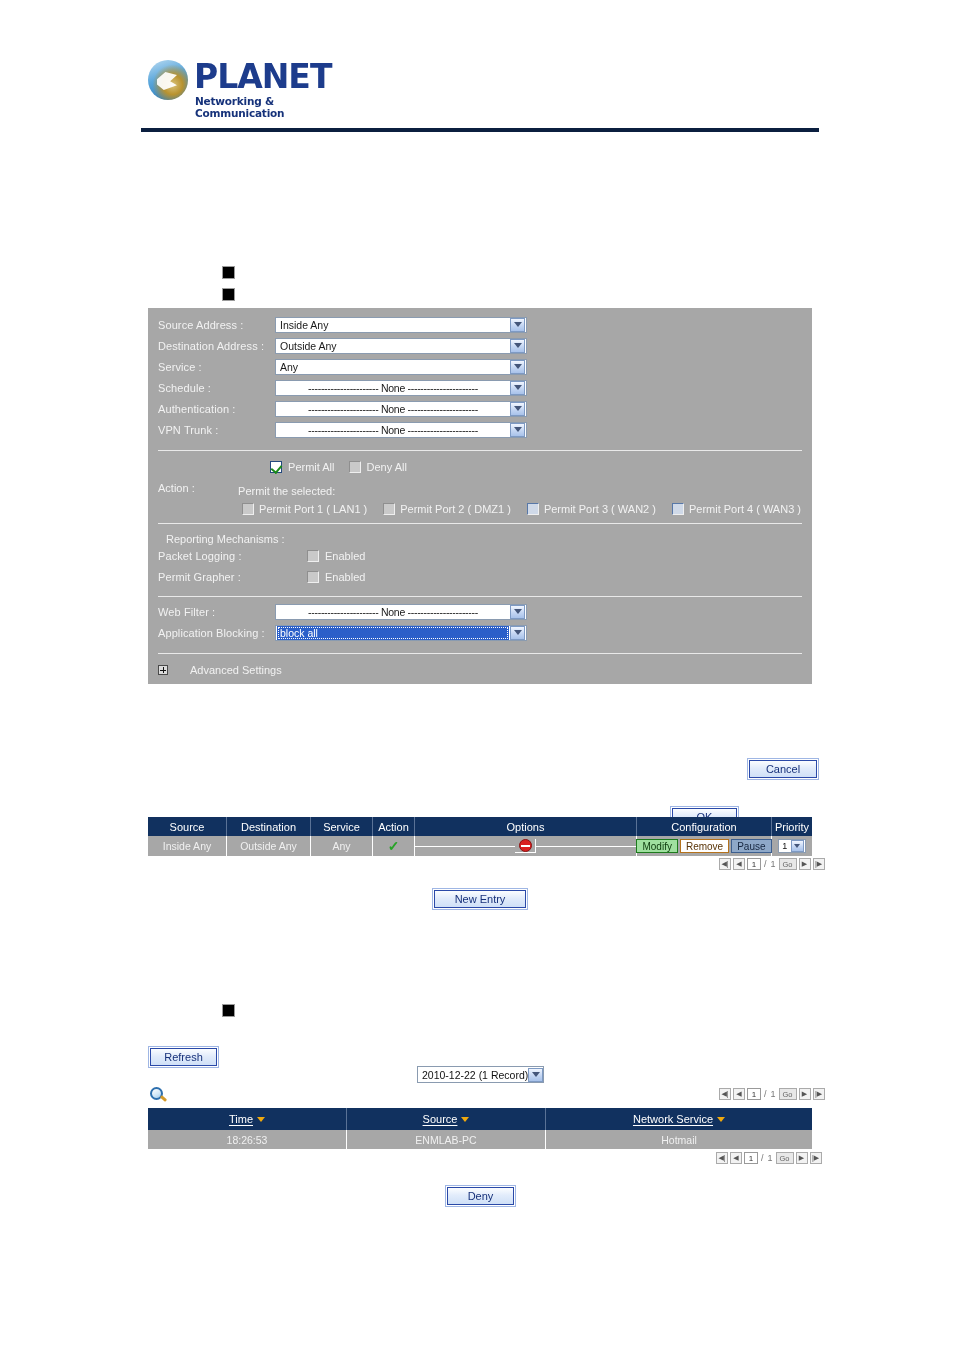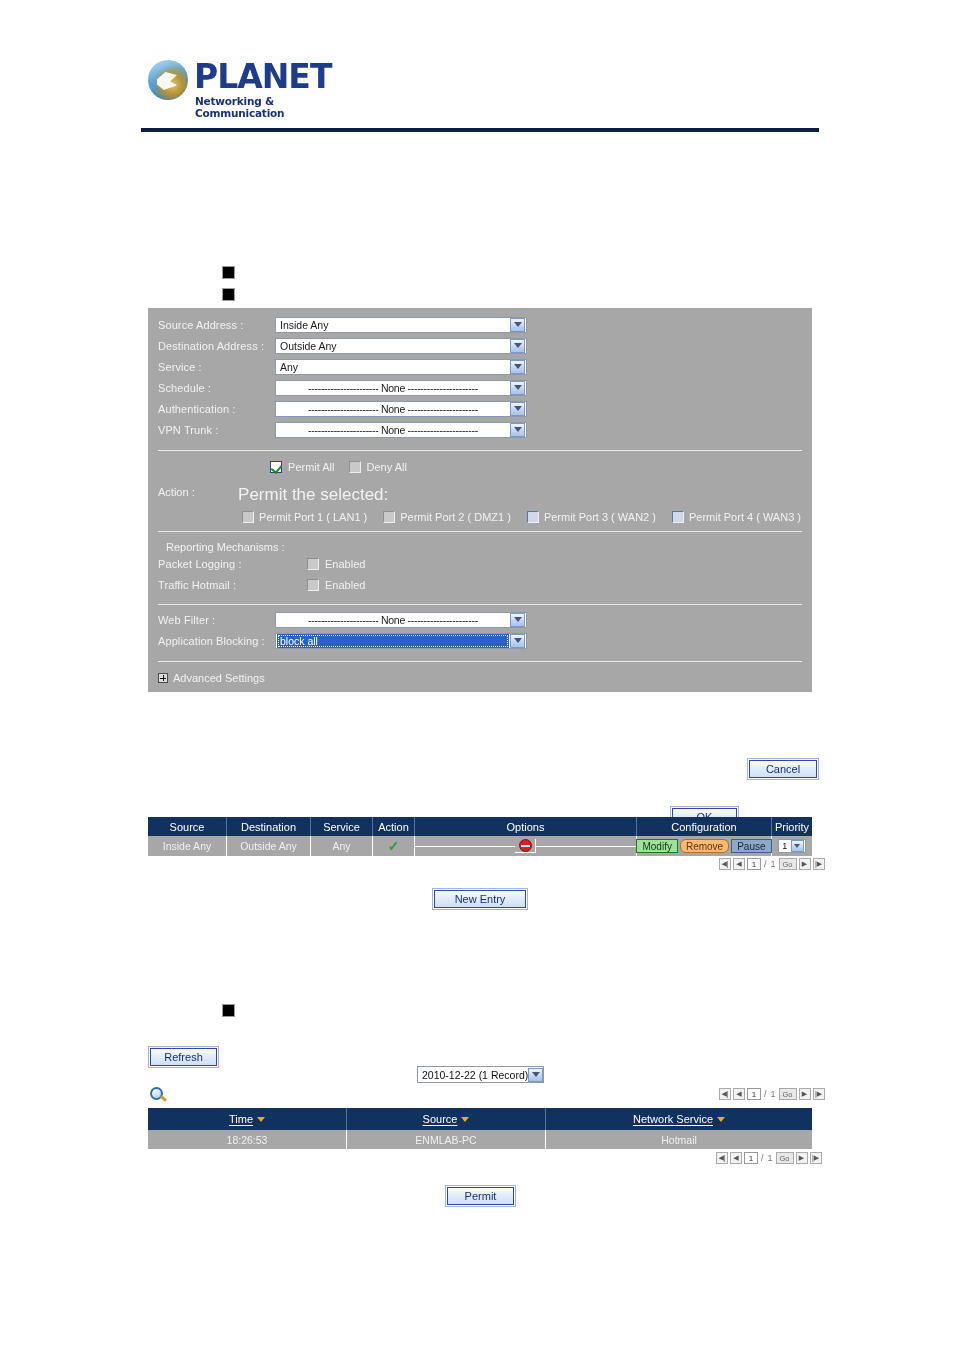--- a/index.html
+++ b/index.html
@@ -83,29 +83,29 @@
     border-right:1px solid #efefef; border-bottom:1px solid #efefef; flex:none; position:relative;
   }
   .cb.blue { background:#cfd9e8; border-top-color:#5878a8; border-left-color:#5878a8; }
   .cb.checked { background:#ffffff; border:1px solid #24497f; }
   .cb.checked:after {
     content:""; position:absolute; left:2px; top:1px; width:5px; height:8px;
     border-right:2px solid #1a8a1a; border-bottom:2px solid #1a8a1a;
     transform:rotate(40deg);
   }
   .cbtxt { font-size:11px; color:#f2f2f2; white-space:nowrap; }
-  .permit-sel { font-size:17px; color:#f2f2f2; margin:12px 8px 6px 0; }
+  .permit-sel { font-size:11px; color:#f2f2f2; margin:12px 8px 6px 0; }
   .portrow { display:flex; align-items:center; gap:5px; padding-left:4px; }
   .portrow .grp { display:flex; align-items:center; gap:5px; margin-right:11px; }
 
   .rep-title { font-size:11px; color:#f2f2f2; padding:5px 0 0 10px;margin-left:8px; }
   .rep-row { display:flex; align-items:center; height:21px; padding-left:10px; }
   .rep-row .flabel { width:117px; }
 
-  .adv { display:flex; align-items:center; gap:5px; padding:6px 8px 8px 10px; }
+  .adv { display:flex; align-items:center; gap:22px; padding:6px 8px 8px 10px; }
   .plusbox {
     width:10px; height:10px; border:1px solid #4a4a4a; background:#dcdcdc;
     position:relative; flex:none;
   }
   .plusbox:before, .plusbox:after { content:""; position:absolute; background:#111; }
   .plusbox:before { left:1px; top:4px; width:6px; height:1px; }
   .plusbox:after  { left:4px; top:1px; width:1px; height:6px; }
   .advtxt { font-size:11px; color:#f2f2f2; }
 
   
@@ -137,21 +137,21 @@
   .optcells > span { flex:1; border-right:1px solid #fff; border-bottom:1px solid #fff; display:flex; align-items:center; justify-content:center; background:#a7a7a7;}
   .tick { color:#27a327; font-size:14px; font-weight:bold; line-height:1; }
   .noentry {
     width:13px; height:13px; border-radius:50%; background:#d91f1f; border:1px solid #8a1010;
     display:flex; align-items:center; justify-content:center;
   }
   .noentry:after { content:""; display:block; width:9px; height:2px; background:#fff; }
   .cfgcell { display:flex; gap:2px; align-items:center; justify-content:center; }
   .minibtn { font-size:10px; height:14px; padding:0 5px; display:flex; align-items:center; border:1px solid; }
   .mb-modify { background:#9fe09f; border-color:#1d7a1d; color:#0d3b0d; }
-  .mb-remove { background:#fdba74; border-color:#b5721c; color:#5a3508;border-radius:6px; }
+  .mb-remove { background:#ffffff; border-color:#b5721c; color:#5a3508; }
   .mb-pause  { background:#8ea8c8; border-color:#3d5f8f; color:#16263f; }
   .prisel {
     display:flex; align-items:center; background:#fff; border:1px solid #8a9bb0;
     height:14px; width:28px;
   }
   .prisel span { flex:1; text-align:center; font-size:9px; color:#111; }
   .prisel .arrow { width:11px; height:12px; }
   .prisel .arrow i { border-left-width:3px; border-right-width:3px; border-top-width:4px; }
 
   
@@ -325,21 +325,21 @@
 
     <div class="rep-title">Reporting Mechanisms :</div>
     <div class="rep-row">
       <div class="flabel">Packet Logging :</div>
       <div class="cbline">
         <div class="cb"></div>
         <span class="cbtxt">Enabled</span>
       </div>
     </div>
     <div class="rep-row">
-      <div class="flabel">Traffic Hotmail :</div>
+      <div class="flabel">Permit Grapher :</div>
       <div class="cbline">
         <div class="cb"></div>
         <span class="cbtxt">Enabled</span>
       </div>
     </div>
 
     <div style="height:5px;"></div>
     <div class="hr-light"></div>
 
     <div class="frow">
@@ -489,13 +489,13 @@
   <span class="pgbtn">◀|</span>
   <span class="pgbtn">◀</span>
   <span class="pginput">1</span>
   <span class="pgtxt">/</span>
   <span class="pgtxt">1</span>
   <span class="pggo">Go</span>
   <span class="pgbtn">▶</span>
   <span class="pgbtn">|▶</span>
 </div>
 
-<div class="btn clear-btn">Permit</div>
+<div class="btn clear-btn">Deny</div>
 
 </body></html>

